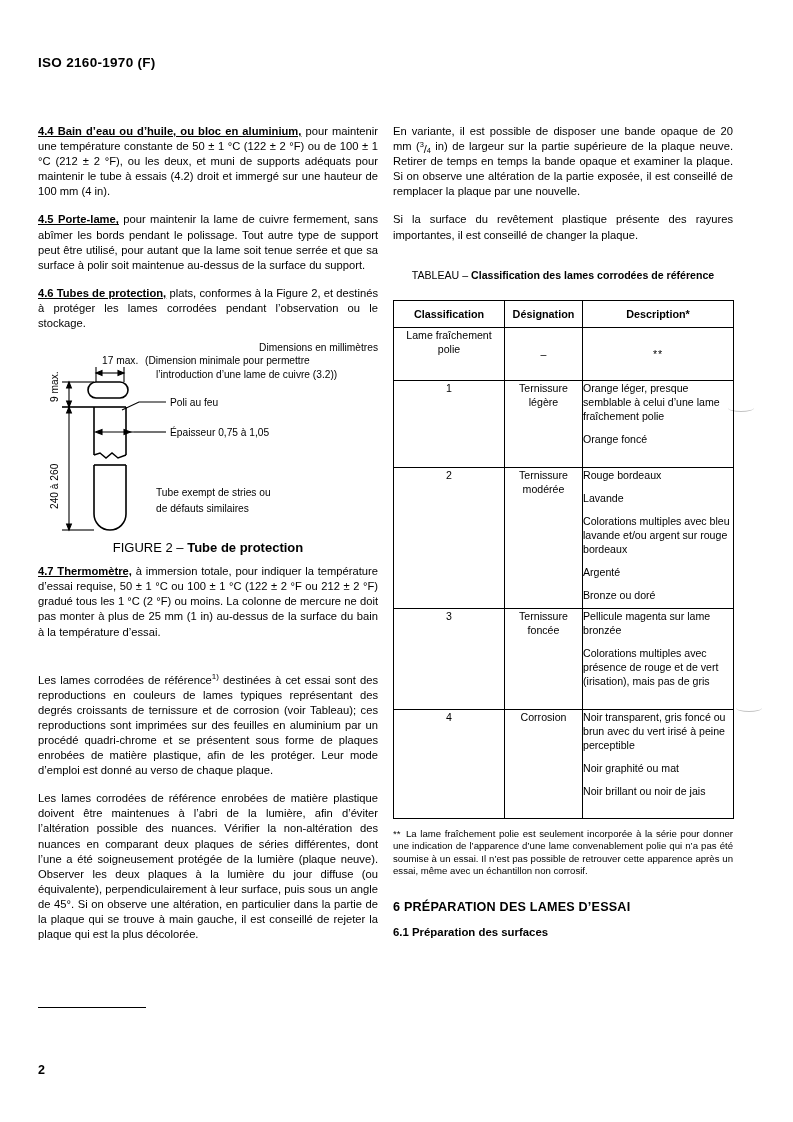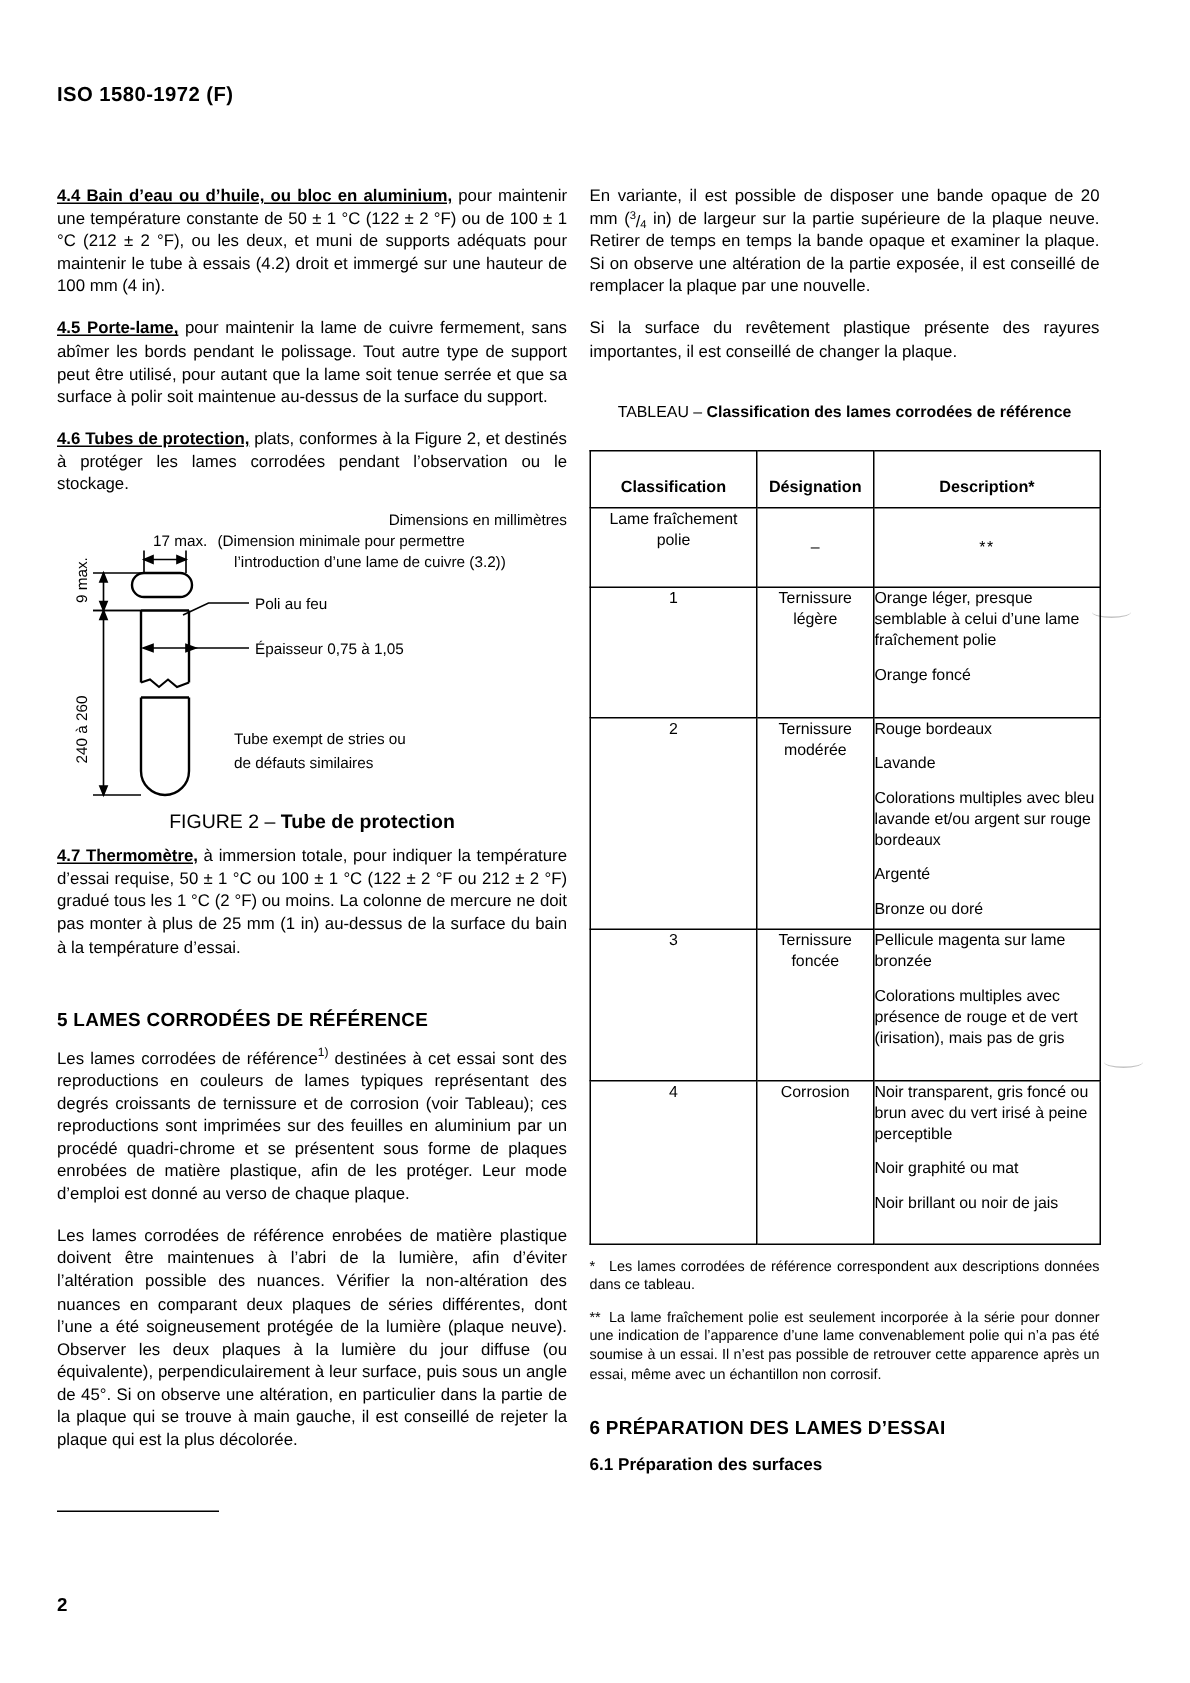--- a/index.html
+++ b/index.html
@@ -128,21 +128,21 @@
   }
   table.iso th, table.iso td {
     border: 1.3px solid #000;
     vertical-align: top;
     padding: 0;
   }
   table.iso th {
     text-align: center;
     font-size: 10.8px;
     font-weight: bold;
-    padding: 18px 2px 7px 2px;
+    padding: 7px 2px 7px 2px;
   }
   td.c-class {
     text-align: center;
     font-size: 10.6px;
     vertical-align: middle;
     padding: 8px 4px;
     line-height: 14px;
   }
   td.c-desig {
     text-align: center;
@@ -210,21 +210,21 @@
     border-bottom: 1.1px solid #b9b9b9;
     border-radius: 0 0 50% 50%;
     opacity: 0.85;
   }
 </style>
 </head>
 <body>
 
 <div class="page">
 
-  <div class="doc-header">ISO 1580-1972 (F)</div>
+  <div class="doc-header">ISO 2160-1970 (F)</div>
 
   <div class="margin-mark" style="left:728px; top:404px;"></div>
   <div class="margin-mark" style="left:736px; top:704px;"></div>
 
   <div class="col col-left">
 
     <p class="body"><span class="lead">4.4   Bain d’eau ou d’huile, ou bloc en aluminium,</span><span> pour maintenir une température constante de 50 ± 1 °C (122 ± 2 °F) ou de 100 ± 1 °C (212 ± 2 °F), ou les deux, et muni de supports adéquats pour maintenir le tube à essais (4.2) droit et immergé sur une hauteur de 100 mm (4 in).</span></p>
 
     <p class="body"><span class="lead">4.5   Porte-lame,</span><span> pour maintenir la lame de cuivre fermement, sans abîmer les bords pendant le polissage. Tout autre type de support peut être utilisé, pour autant que la lame soit tenue serrée et que sa surface à polir soit maintenue au-dessus de la surface du support.</span></p>
 
@@ -300,21 +300,20 @@
         <text x="118" y="158" font-family="Liberation Sans, sans-serif" font-size="10.2" fill="#000">de défauts similaires</text>
       </svg>
 
       <div class="fig-caption"><span>FIGURE 2 – </span><span class="b">Tube de protection</span></div>
     </div>
 
     <p class="body"><span class="lead">4.7   Thermomètre,</span><span> à immersion totale, pour indiquer la température d’essai requise, 50 ± 1 °C ou 100 ± 1 °C (122 ± 2 °F ou 212 ± 2 °F) gradué tous les 1 °C (2 °F) ou moins. La colonne de mercure ne doit pas monter à plus de 25 mm (1 in) au-dessus de la surface du bain à la température d’essai.</span></p>
 
     <div class="spacer-lg"></div>
 
-    <h2 class="section">5   LAMES CORRODÉES DE RÉFÉRENCE</h2>
 
     <p class="body"><span>Les lames corrodées de référence</span><span class="sup">1)</span><span> destinées à cet essai sont des reproductions en couleurs de lames typiques représentant des degrés croissants de ternissure et de corrosion (voir Tableau); ces reproductions sont imprimées sur des feuilles en aluminium par un procédé quadri-chrome et se présentent sous forme de plaques enrobées de matière plastique, afin de les protéger. Leur mode d’emploi est donné au verso de chaque plaque.</span></p>
 
     <p class="body">Les lames corrodées de référence enrobées de matière plastique doivent être maintenues à l’abri de la lumière, afin d’éviter l’altération possible des nuances. Vérifier la non-altération des nuances en comparant deux plaques de séries différentes, dont l’une a été soigneusement protégée de la lumière (plaque neuve). Observer les deux plaques à la lumière du jour diffuse (ou équivalente), perpendiculairement à leur surface, puis sous un angle de 45°. Si on observe une altération, en particulier dans la partie de la plaque qui se trouve à main gauche, il est conseillé de rejeter la plaque qui est la plus décolorée.</p>
   </div>
 
   <div class="col col-right">
 
     <p class="body"><span>En variante, il est possible de disposer une bande opaque de 20 mm (</span><span class="frac"><span class="n">3</span><span class="s">/</span><span class="d">4</span></span><span> in) de largeur sur la partie supérieure de la plaque neuve. Retirer de temps en temps la bande opaque et examiner la plaque. Si on observe une altération de la partie exposée, il est conseillé de remplacer la plaque par une nouvelle.</span></p>
 
@@ -376,21 +375,20 @@
           <td class="c-desc">
             <div class="desc-item">Noir transparent, gris foncé ou brun avec du vert irisé à peine perceptible</div>
             <div class="desc-item">Noir graphité ou mat</div>
             <div class="desc-item">Noir brillant ou noir de jais</div>
           </td>
         </tr>
       </tbody>
     </table>
 
     <div class="tbl-notes">
-      <p class="note"><span class="mk">*</span><span>Les lames corrodées de référence correspondent aux descriptions données dans ce tableau.</span></p>
       <p class="note"><span class="mk">**</span><span>La lame fraîchement polie est seulement incorporée à la série pour donner une indication de l’apparence d’une lame convenablement polie qui n’a pas été soumise à un essai. Il n’est pas possible de retrouver cette apparence après un essai, même avec un échantillon non corrosif.</span></p>
     </div>
 
     <div class="spacer-md"></div>
 
     <h2 class="section">6   PRÉPARATION DES LAMES D’ESSAI</h2>
     <h3 class="subsection">6.1   Préparation des surfaces</h3>
   </div>
 
   <div class="page-note">

